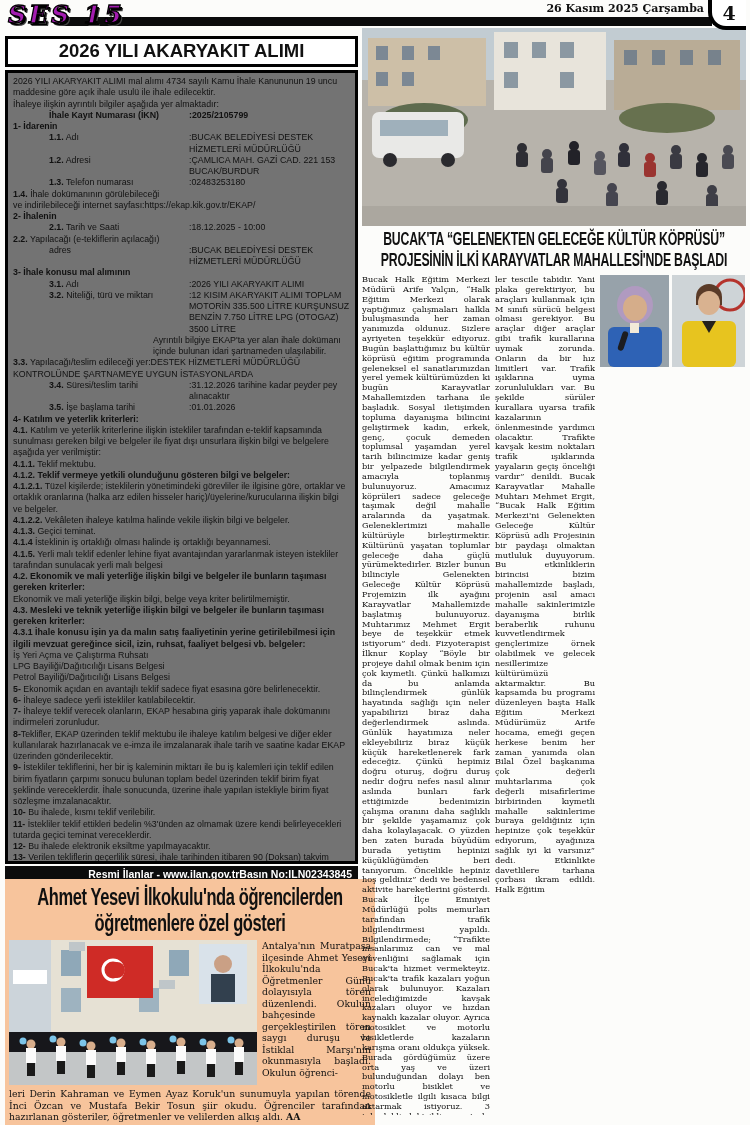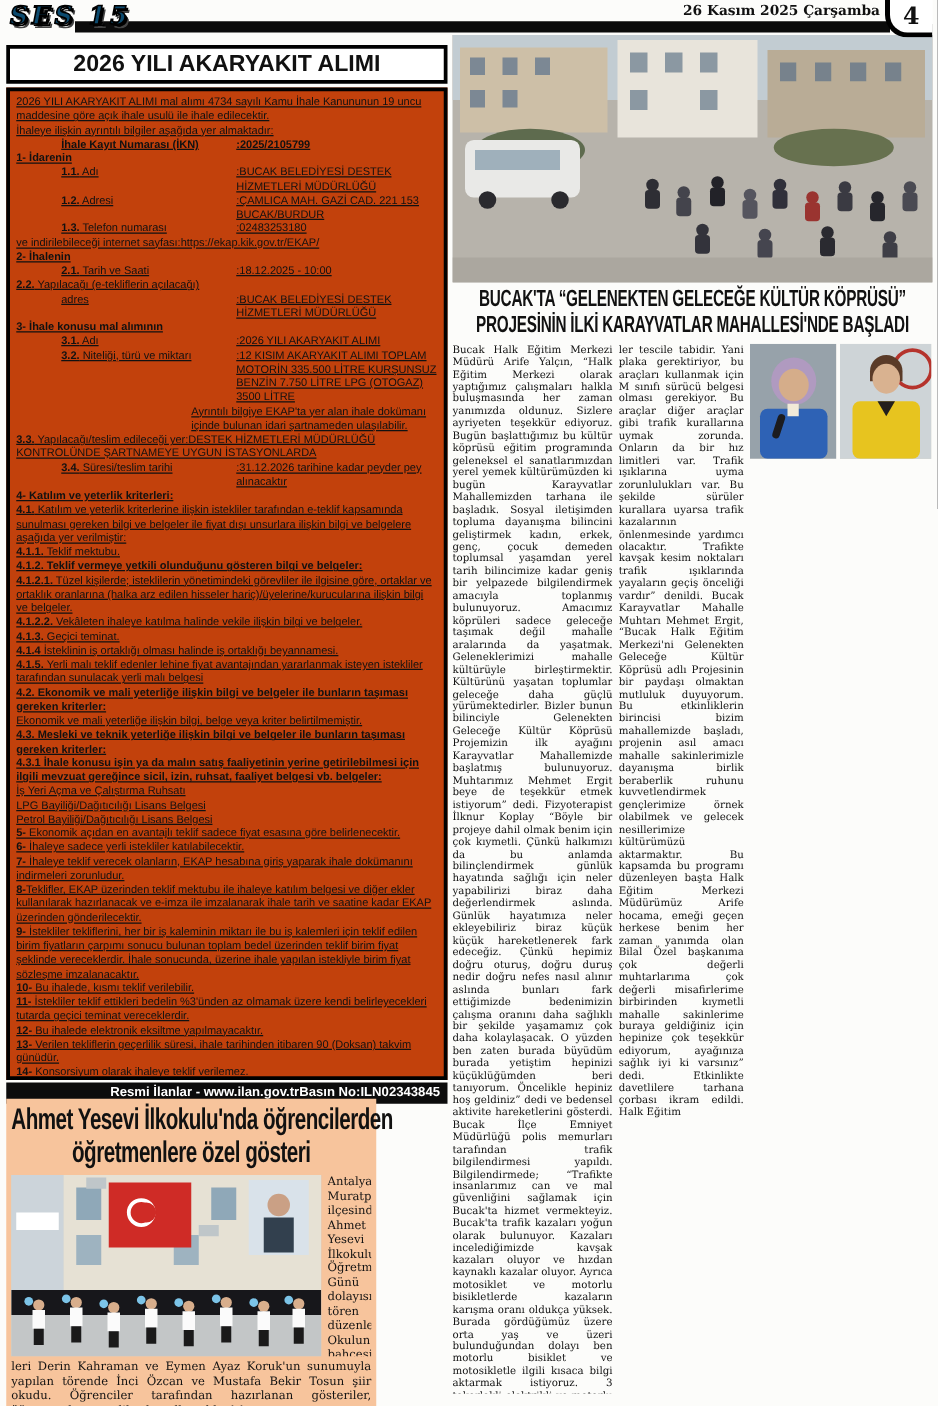--- a/index.html
+++ b/index.html
@@ -1,33 +1,33 @@
 <!DOCTYPE html>
 <html><head>
 <meta charset="utf-8">
 <style>
   html,body{margin:0;padding:0;background:#888;}
   #page{position:relative;width:750px;height:1125px;background:#fcfcfa;font-family:"Liberation Sans",sans-serif;color:#111;overflow:hidden;margin:0 auto;}
   
-  .masthead{position:absolute;left:8px;top:0;z-index:3;font-family:"DejaVu Serif",serif;font-weight:bold;font-style:italic;font-size:20px;letter-spacing:3px;color:#0c4a6e;-webkit-text-stroke:1.3px #000;text-shadow:2px 2px 0 #000,3px 3px 0 #444;}
+  .masthead{position:absolute;left:8px;top:0;z-index:3;font-family:"DejaVu Serif",serif;font-weight:bold;font-style:italic;font-size:25px;letter-spacing:3px;color:#a21caf;-webkit-text-stroke:1.3px #000;text-shadow:2px 2px 0 #000,3px 3px 0 #444;}
   .head-rule{position:absolute;left:60px;top:17px;width:652px;height:9px;background:#0b0b0b;}
   .head-date{position:absolute;right:46px;top:2px;font-family:"DejaVu Serif",serif;font-weight:bold;font-size:11px;}
   .pagenum{position:absolute;right:4px;top:0;width:34px;height:26px;border-left:4px solid #000;border-bottom:4px solid #000;border-radius:0 0 0 18px;background:#fff;font-family:"DejaVu Serif",serif;font-weight:bold;font-size:19px;text-align:center;line-height:26px;z-index:2;}
   
   .tender{position:absolute;left:5px;top:36px;width:353px;}
   .t-title{border:3px solid #000;font-weight:bold;font-size:18.5px;text-align:center;padding:1px 15px 2px;margin-bottom:3px;background:#fff;}
-  .t-box{border:3px solid #000;padding:3px 5px;font-size:8.8px;line-height:1.28;height:782px;overflow:hidden;background:#c2410c;text-decoration:underline;}
+  .t-box{border:3px solid #000;padding:3px 5px;font-size:8.8px;line-height:1.28;height:782px;overflow:hidden;background:#737373;}
   .t-row.kv,.t-row.kvb{display:grid;grid-template-columns:140px 1fr;margin-left:36px;}
   .t-row.h{font-weight:bold;}
   .t-row.v{padding-left:140px;}
   .t-num{font-weight:bold;}
   .t-row.kvb .t-val{font-weight:bold;}
   .t-footer{margin-top:2px;background:#0c0c0c;color:#fff;font-weight:bold;font-size:10.5px;display:flex;justify-content:flex-end;padding:2px 6px 3px;}
   
-  .school{position:absolute;left:5px;top:879px;width:296px;height:246px;background:#f7c49c;padding:4px 4px;box-sizing:border-box;}
+  .school{position:absolute;left:5px;top:879px;width:370px;height:246px;background:#f7c49c;padding:4px 4px;box-sizing:border-box;}
   .s-head{margin:0 0 5px;text-align:center;}
   .hl{display:block;height:26px;line-height:26px;font-weight:bold;font-size:16.5px;letter-spacing:-0.4px;transform:scale(1,1.45);transform-origin:center;white-space:nowrap;}
   .s-body{display:flex;gap:5px;}
   .s-photo{flex:0 0 248px;height:145px;}
   .s-side{margin:0;flex:1;font-family:"DejaVu Serif",serif;font-size:9.3px;line-height:1.24;text-align:justify;height:145px;overflow:hidden;}
   .s-bottom{margin:3px 0 0;font-family:"DejaVu Serif",serif;font-size:9.3px;line-height:1.24;text-align:justify;}
   
   .bucak{position:absolute;left:362px;top:28px;width:384px;height:1036px;}
   .r-top{width:384px;height:198px;display:block;}
   .r-head{margin:3px 0 4px;text-align:center;}
@@ -75,20 +75,21 @@
         <div class="t-row kv">
           <span class="t-left"><b class="t-num">1.2.</b><span class="t-lab"> Adresi</span></span>
           <span class="t-val">:ÇAMLICA MAH. GAZİ CAD. 221 153 BUCAK/BURDUR</span>
         </div>
 
         <div class="t-row kv">
           <span class="t-left"><b class="t-num">1.3.</b><span class="t-lab"> Telefon numarası</span></span>
           <span class="t-val">:02483253180</span>
         </div>
 
+        <div class="t-row p"><span class="t-left"><b class="t-num">1.4.</b><span class="t-lab"></span></span><span class="t-val"></span><span class="t-txt"> İhale dokümanının görülebileceği</span></div>
 
         <div class="t-row p"><span class="t-left"><b class="t-num"></b><span class="t-lab"></span></span><span class="t-val"></span><span class="t-txt">ve indirilebileceği internet sayfası:https://ekap.kik.gov.tr/EKAP/</span></div>
 
         <div class="t-row h"><span class="t-left"><b class="t-num"></b><span class="t-lab"></span></span><span class="t-val"></span><span class="t-txt">2- İhalenin</span></div>
 
         <div class="t-row kv">
           <span class="t-left"><b class="t-num">2.1.</b><span class="t-lab"> Tarih ve Saati</span></span>
           <span class="t-val">:18.12.2025 - 10:00</span>
         </div>
 
@@ -113,20 +114,24 @@
 
         <div class="t-row v"><span class="t-left"><b class="t-num"></b><span class="t-lab"></span></span><span class="t-val"></span><span class="t-txt">Ayrıntılı bilgiye EKAP'ta yer alan ihale dokümanı içinde bulunan idari şartnameden ulaşılabilir.</span></div>
 
         <div class="t-row p"><span class="t-left"><b class="t-num">3.3.</b><span class="t-lab"></span></span><span class="t-val"></span><span class="t-txt"> Yapılacağı/teslim edileceği yer:DESTEK HİZMETLERİ MÜDÜRLÜĞÜ KONTROLÜNDE ŞARTNAMEYE UYGUN İSTASYONLARDA</span></div>
 
         <div class="t-row kv">
           <span class="t-left"><b class="t-num">3.4.</b><span class="t-lab"> Süresi/teslim tarihi</span></span>
           <span class="t-val">:31.12.2026 tarihine kadar peyder pey alınacaktır</span>
         </div>
 
+        <div class="t-row kv">
+          <span class="t-left"><b class="t-num">3.5.</b><span class="t-lab"> İşe başlama tarihi</span></span>
+          <span class="t-val">:01.01.2026</span>
+        </div>
 
         <div class="t-row h"><span class="t-left"><b class="t-num"></b><span class="t-lab"></span></span><span class="t-val"></span><span class="t-txt">4- Katılım ve yeterlik kriterleri:</span></div>
 
         <div class="t-row p"><span class="t-left"><b class="t-num">4.1.</b><span class="t-lab"></span></span><span class="t-val"></span><span class="t-txt"> Katılım ve yeterlik kriterlerine ilişkin istekliler tarafından e-teklif kapsamında sunulması gereken bilgi ve belgeler ile fiyat dışı unsurlara ilişkin bilgi ve belgelere aşağıda yer verilmiştir:</span></div>
 
         <div class="t-row p"><span class="t-left"><b class="t-num">4.1.1.</b><span class="t-lab"></span></span><span class="t-val"></span><span class="t-txt"> Teklif mektubu.</span></div>
 
         <div class="t-row h"><span class="t-left"><b class="t-num"></b><span class="t-lab"></span></span><span class="t-val"></span><span class="t-txt">4.1.2. Teklif vermeye yetkili olunduğunu gösteren bilgi ve belgeler:</span></div>
 
         <div class="t-row p"><span class="t-left"><b class="t-num">4.1.2.1.</b><span class="t-lab"></span></span><span class="t-val"></span><span class="t-txt"> Tüzel kişilerde; isteklilerin yönetimindeki görevliler ile ilgisine göre, ortaklar ve ortaklık oranlarına (halka arz edilen hisseler hariç)/üyelerine/kurucularına ilişkin bilgi ve belgeler.</span></div>

